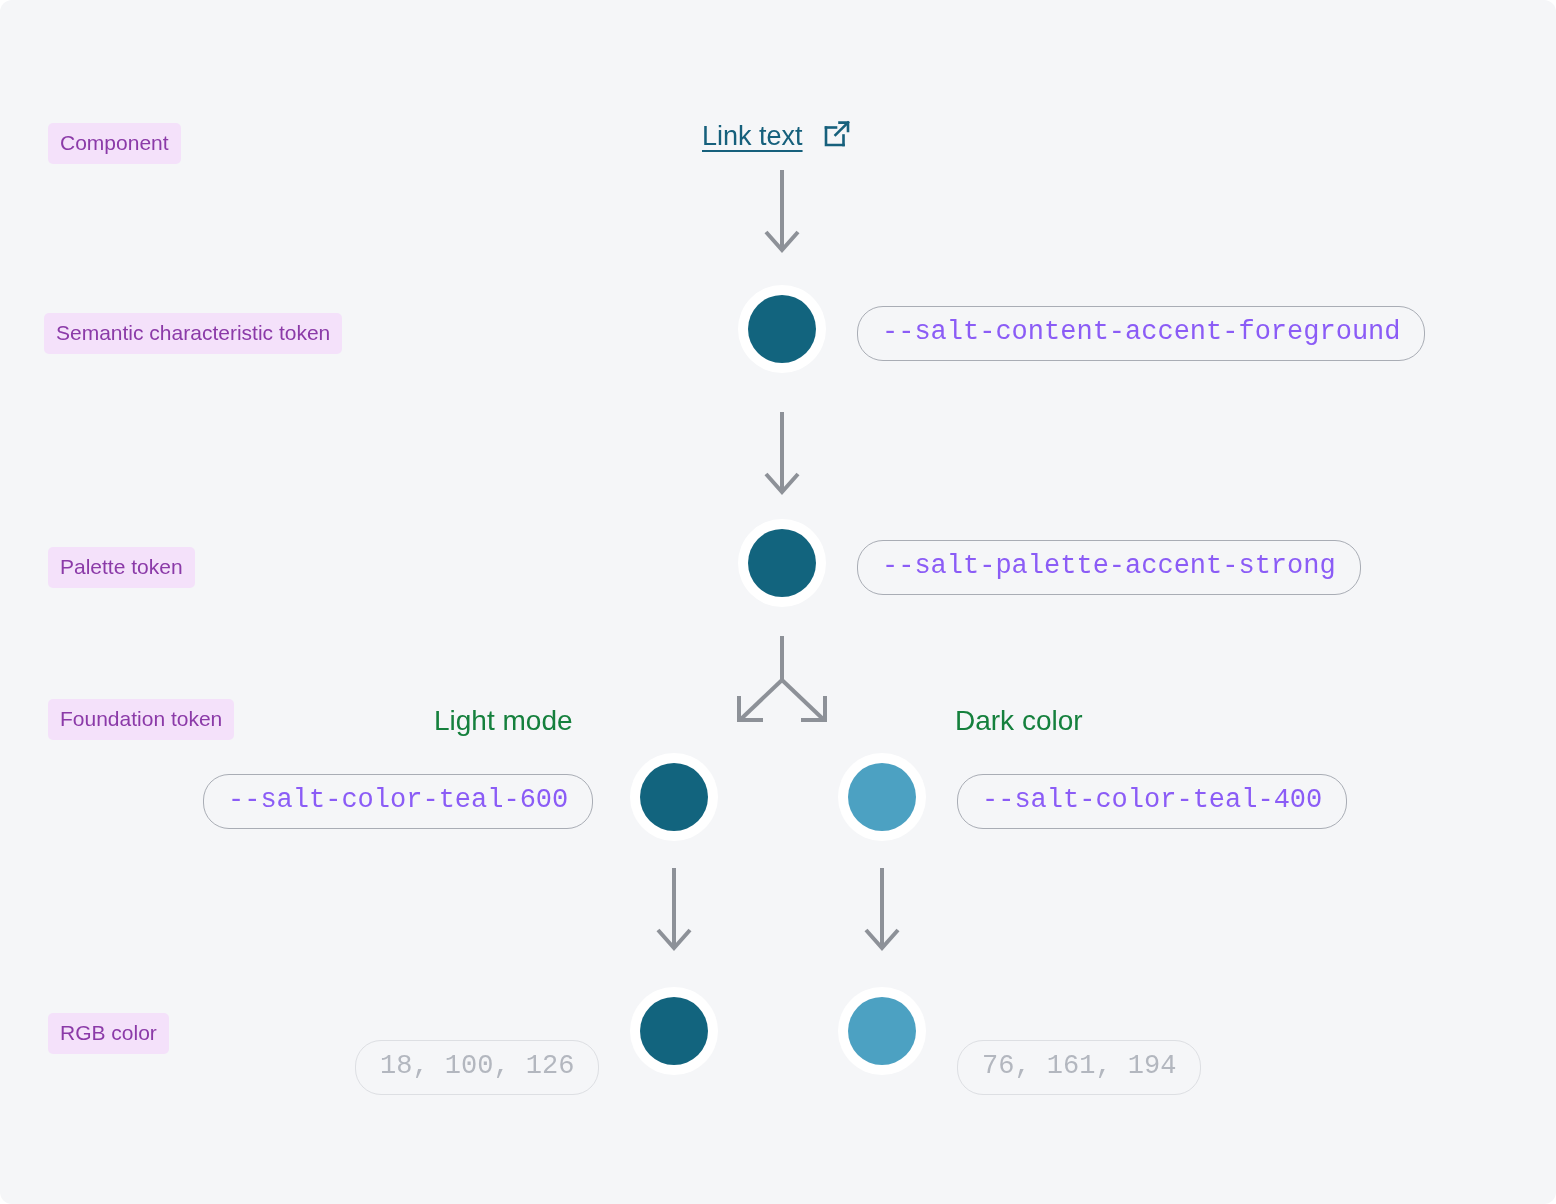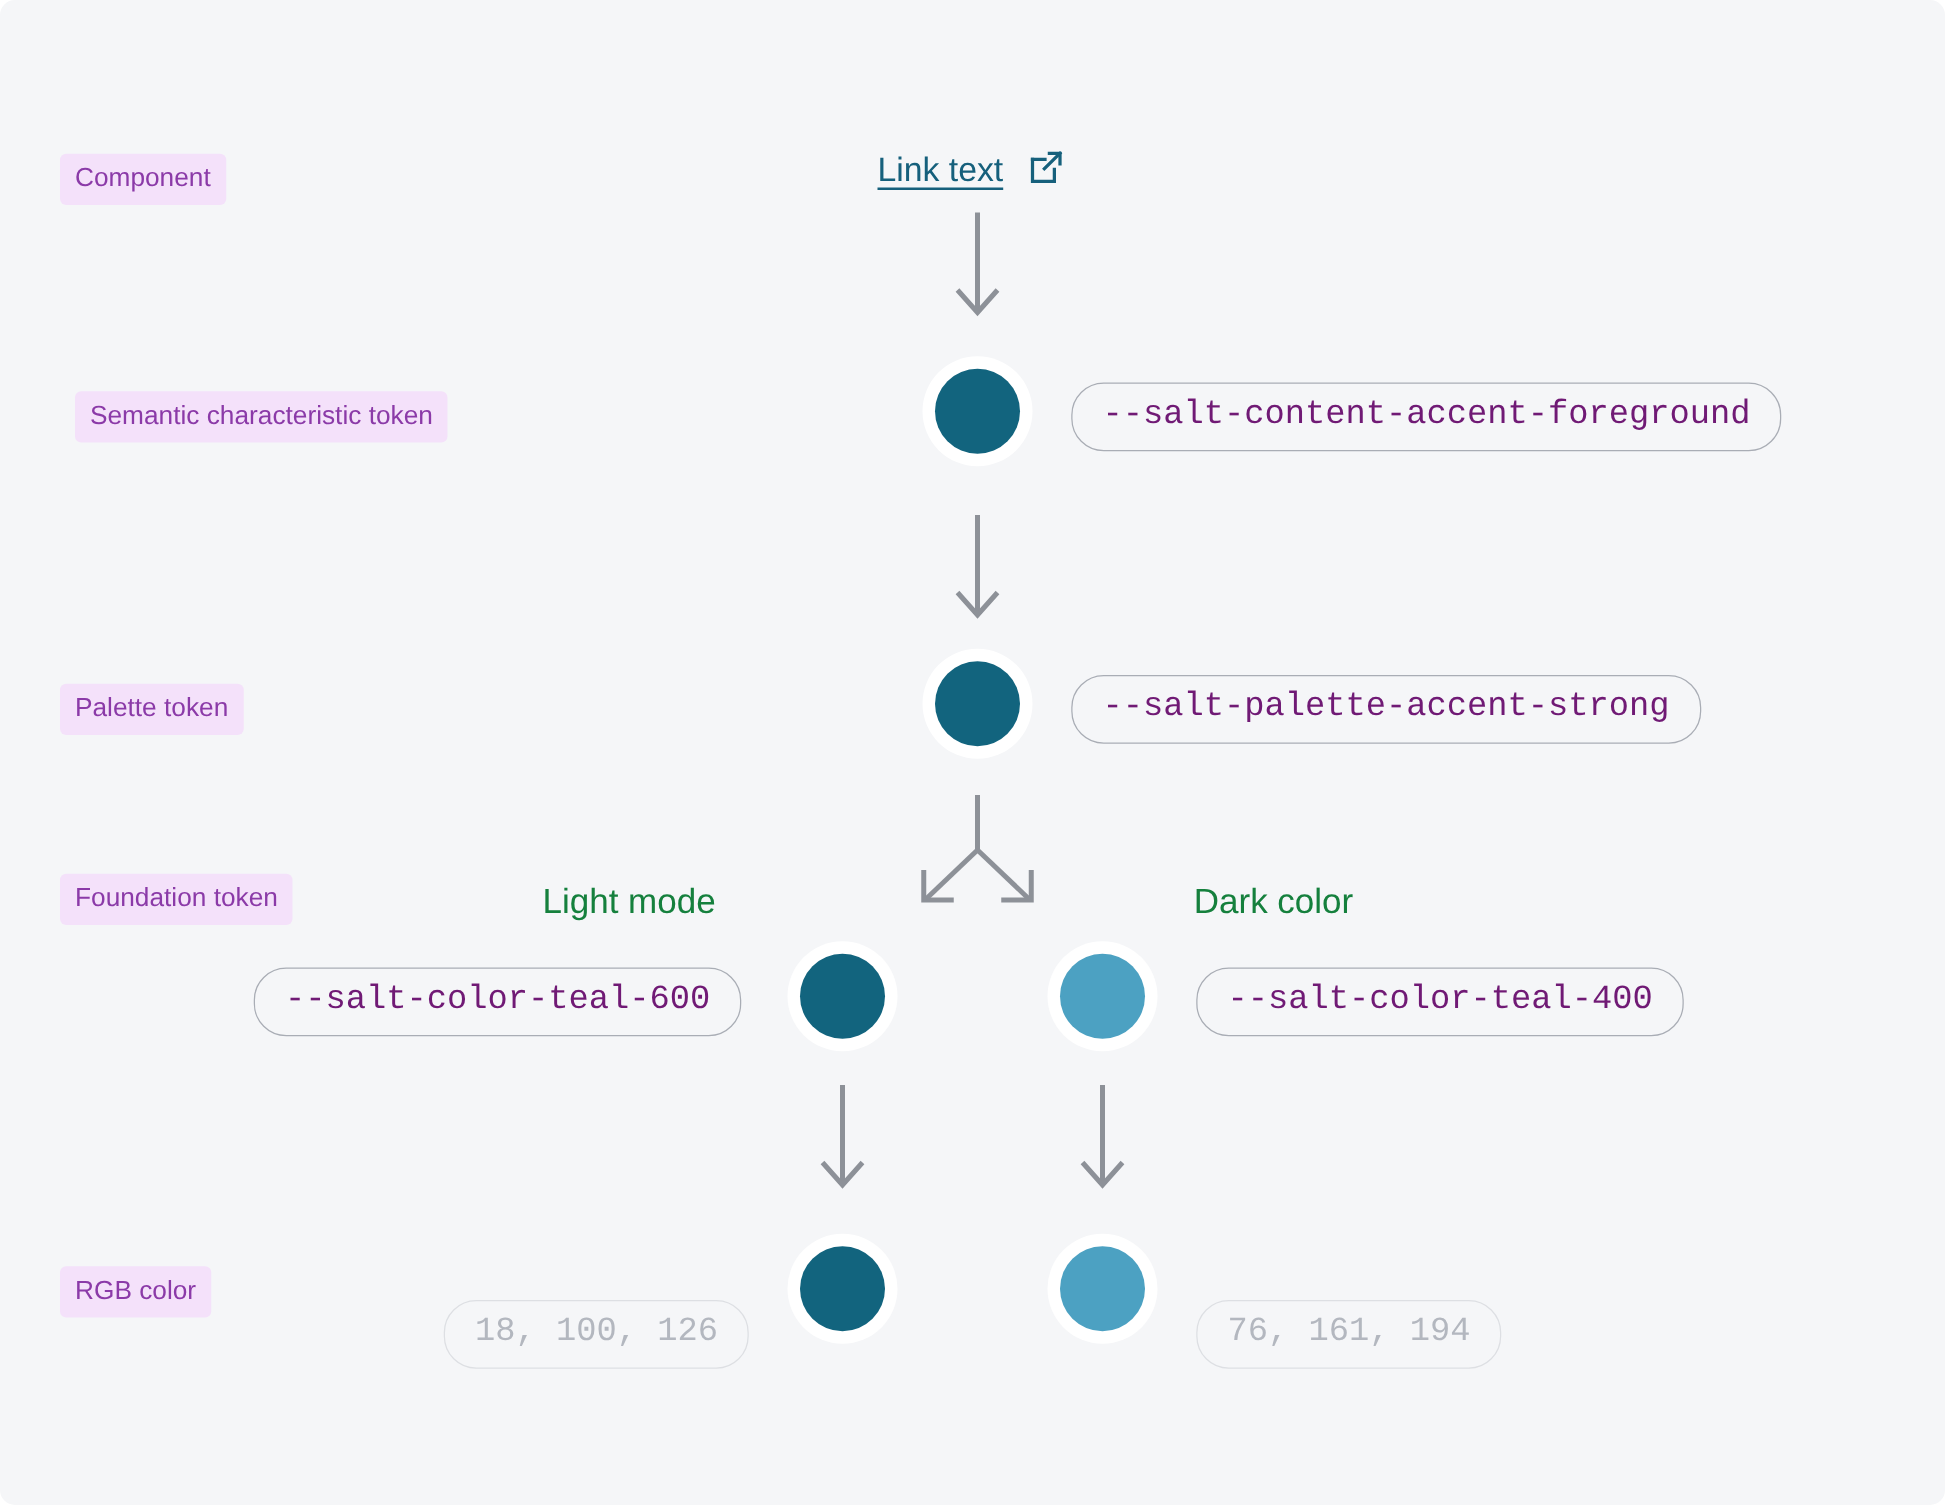--- a/index.html
+++ b/index.html
@@ -29,21 +29,21 @@
     background: #f4e1fa;
     color: #8b3aa8;
     font-family: "Liberation Sans", sans-serif;
     font-size: 21px;
     line-height: 1;
     padding: 9px 12px 11px 12px;
     border-radius: 5px;
     white-space: nowrap;
   }
   .badge-component          { left: 48px;  top: 123px; }
-  .badge-semantic           { left: 60px;  top: 313px; }
+  .badge-semantic           { left: 44px;  top: 313px; }
   .badge-palette            { left: 48px;  top: 547px; }
   .badge-foundation         { left: 48px;  top: 699px; }
   .badge-rgb                { left: 48px;  top: 1013px; }
 
   
   .link-wrap {
     position: absolute;
     left: 702px;
     top: 120px;
     display: flex;
@@ -84,21 +84,21 @@
   .sw-dark-fnd   { left: 838px; top: 753px; }
   .sw-light-rgb  { left: 630px; top: 987px; }
   .sw-dark-rgb   { left: 838px; top: 987px; }
 
   
   .pill {
     position: absolute;
     font-family: "Liberation Mono", monospace;
     font-size: 27px;
     line-height: 1;
-    color: #701a75;
+    color: #8b5cf6;
     border: 1.5px solid #a9adb5;
     border-radius: 26px;
     padding: 12px 24px 14px 24px;
     white-space: nowrap;
     background: transparent;
   }
   .pill.muted {
     color: #b3b7bf;
     border-color: #dddfe3;
     margin-top: 32px;

